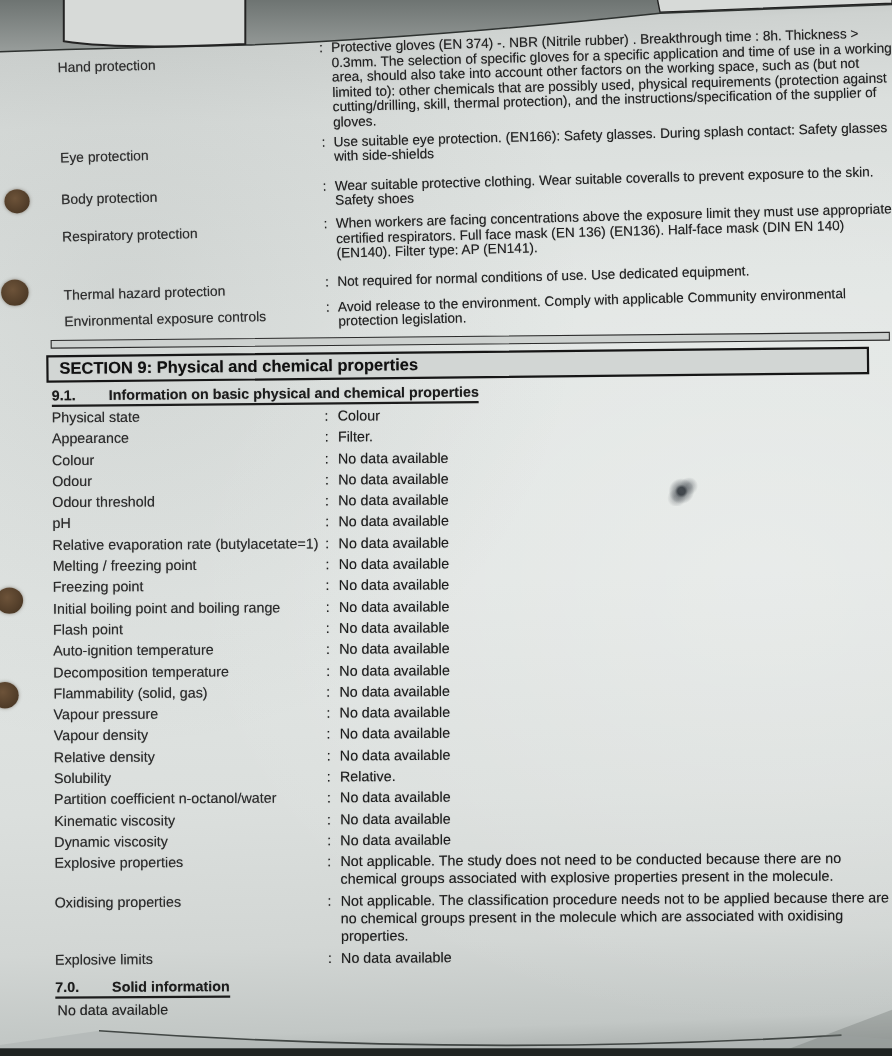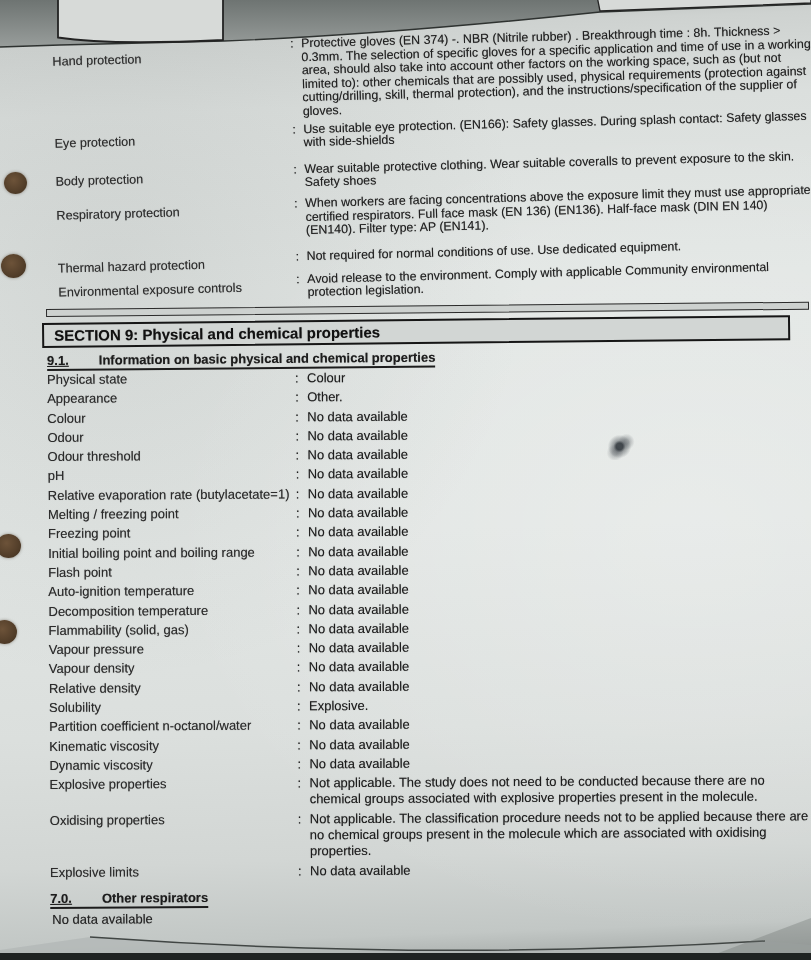--- a/index.html
+++ b/index.html
@@ -54,21 +54,21 @@
   #prev-box-bottom{position:absolute;left:46px;top:309px;width:763px;height:8px;
     border:1.5px solid #2b2b2b;background:#cdd1cf;transform:rotate(-0.55deg);
     transform-origin:0 0;box-sizing:border-box;}
   #section9-box{position:absolute;left:42px;top:323px;width:748px;height:25px;
     border:2px solid #161616;background:#d2d6d4;transform:rotate(-0.6deg);
     transform-origin:0 0;box-sizing:border-box;
     font-weight:bold;font-size:15px;line-height:22px;padding-left:10px;color:#111;}
 
   .subhead{display:inline-block;border-bottom:2px solid #1c1c1c;
     font-weight:bold;font-size:13px;color:#1c1c1c;padding-bottom:1px;}
-  .subhead .num{display:inline-block;text-decoration:underline;}
+  .subhead .num{display:inline-block;}
   .subhead .gap{display:inline-block;width:30px;}
   #sub91{position:absolute;left:47px;top:351px;transform:rotate(-0.5deg);transform-origin:0 0;}
 
   
   #properties{position:absolute;left:40px;top:372px;width:771px;
     transform:rotate(-0.35deg);transform-origin:0 0;}
   .prop-row{display:flex;min-height:19.3px;}
   .prop-row .lbl{width:255px;box-sizing:border-box;padding-left:7px;
     font-size:13px;color:#2b2b2b;}
   .prop-row .val{flex:1;display:flex;font-size:13px;line-height:16px;color:#1d1d1d;}
@@ -168,21 +168,21 @@
       <div class="val">
         <span class="colon">:</span>
         <span class="vtext">Colour</span>
       </div>
     </div>
 
     <div class="prop-row r1">
       <div class="lbl">Appearance</div>
       <div class="val">
         <span class="colon">:</span>
-        <span class="vtext">Other.</span>
+        <span class="vtext">Filter.</span>
       </div>
     </div>
 
     <div class="prop-row r2">
       <div class="lbl">Colour</div>
       <div class="val">
         <span class="colon">:</span>
         <span class="vtext">No data available</span>
       </div>
     </div>
@@ -296,21 +296,21 @@
       <div class="val">
         <span class="colon">:</span>
         <span class="vtext">No data available</span>
       </div>
     </div>
 
     <div class="prop-row r17">
       <div class="lbl">Solubility</div>
       <div class="val">
         <span class="colon">:</span>
-        <span class="vtext">Explosive.</span>
+        <span class="vtext">Relative.</span>
       </div>
     </div>
 
     <div class="prop-row r18">
       <div class="lbl">Partition coefficient n-octanol/water</div>
       <div class="val">
         <span class="colon">:</span>
         <span class="vtext">No data available</span>
       </div>
     </div>
@@ -349,21 +349,21 @@
 
     <div class="prop-row r23">
       <div class="lbl">Explosive limits</div>
       <div class="val">
         <span class="colon">:</span>
         <span class="vtext">No data available</span>
       </div>
     </div>
   </div>
   <div id="sub92-wrap">
-    <span class="subhead"><span class="num">7.0.</span><span class="gap"></span><span>Other respirators</span></span>
+    <span class="subhead"><span class="num">7.0.</span><span class="gap"></span><span>Solid information</span></span>
     <div id="sub92-value">No data available</div>
   </div>
 </div>
 
 <svg id="bottom-edge" width="811" height="60" viewBox="0 0 811 60">
   <path d="M0,60 L0,50 L90,37 C300,52 520,56 765,41 L811,45 L811,60 Z" fill="#b2b7b5" opacity="0.75"></path>
   <path d="M90,37 C300,52 520,56 765,41" stroke="#414644" stroke-width="1.5" fill="none"></path>
   <path d="M700,60 L811,18 L811,60 Z" fill="rgba(110,115,113,0.35)"></path>
   <rect y="53" width="811" height="7" fill="#1f2322"></rect>
 </svg>

